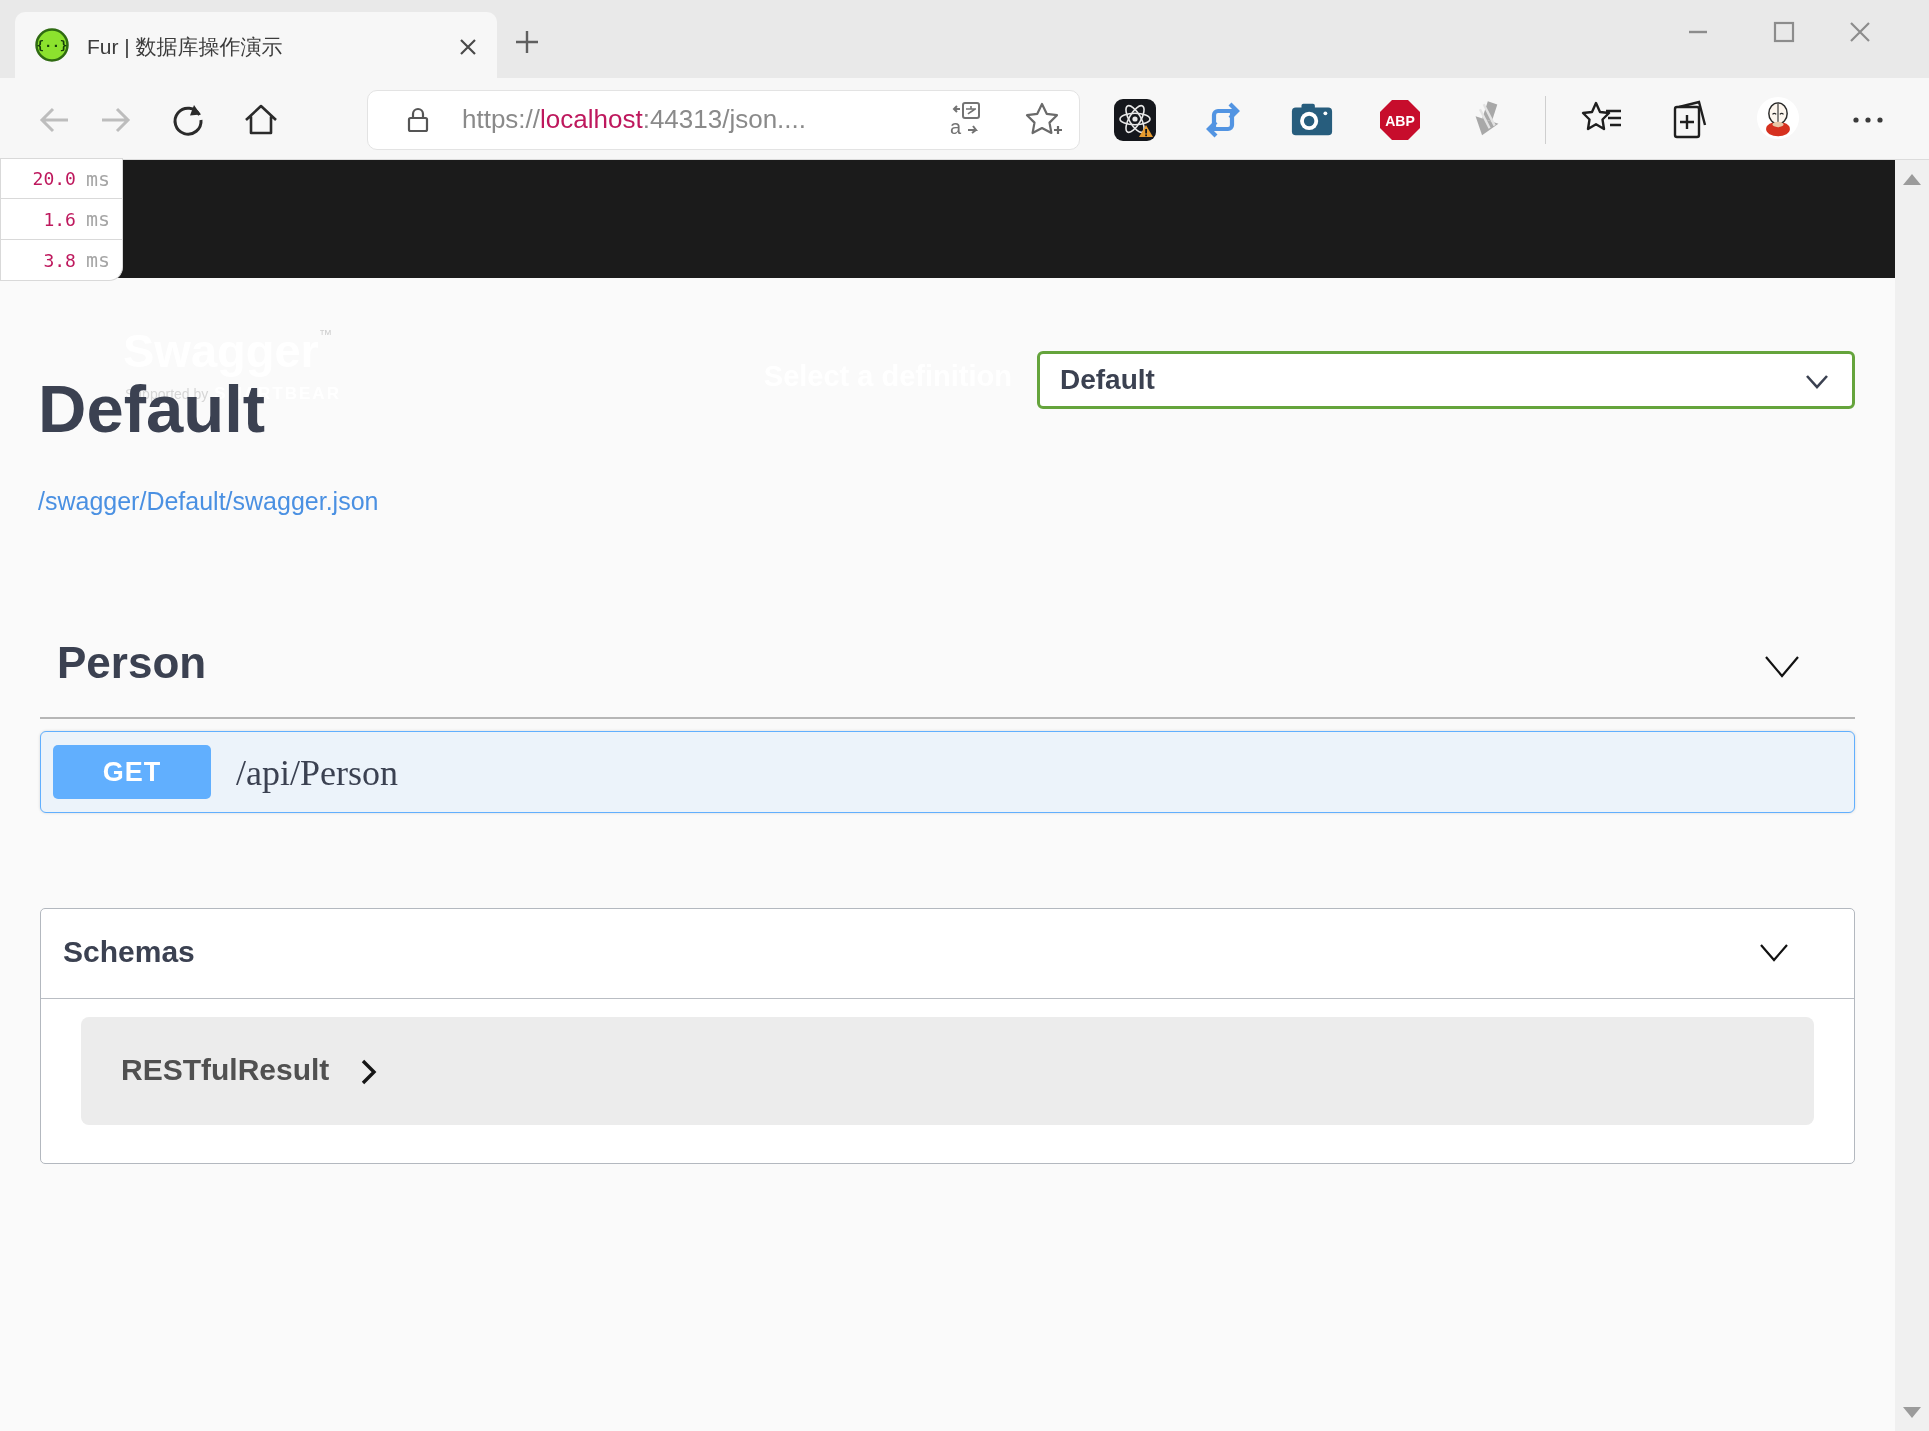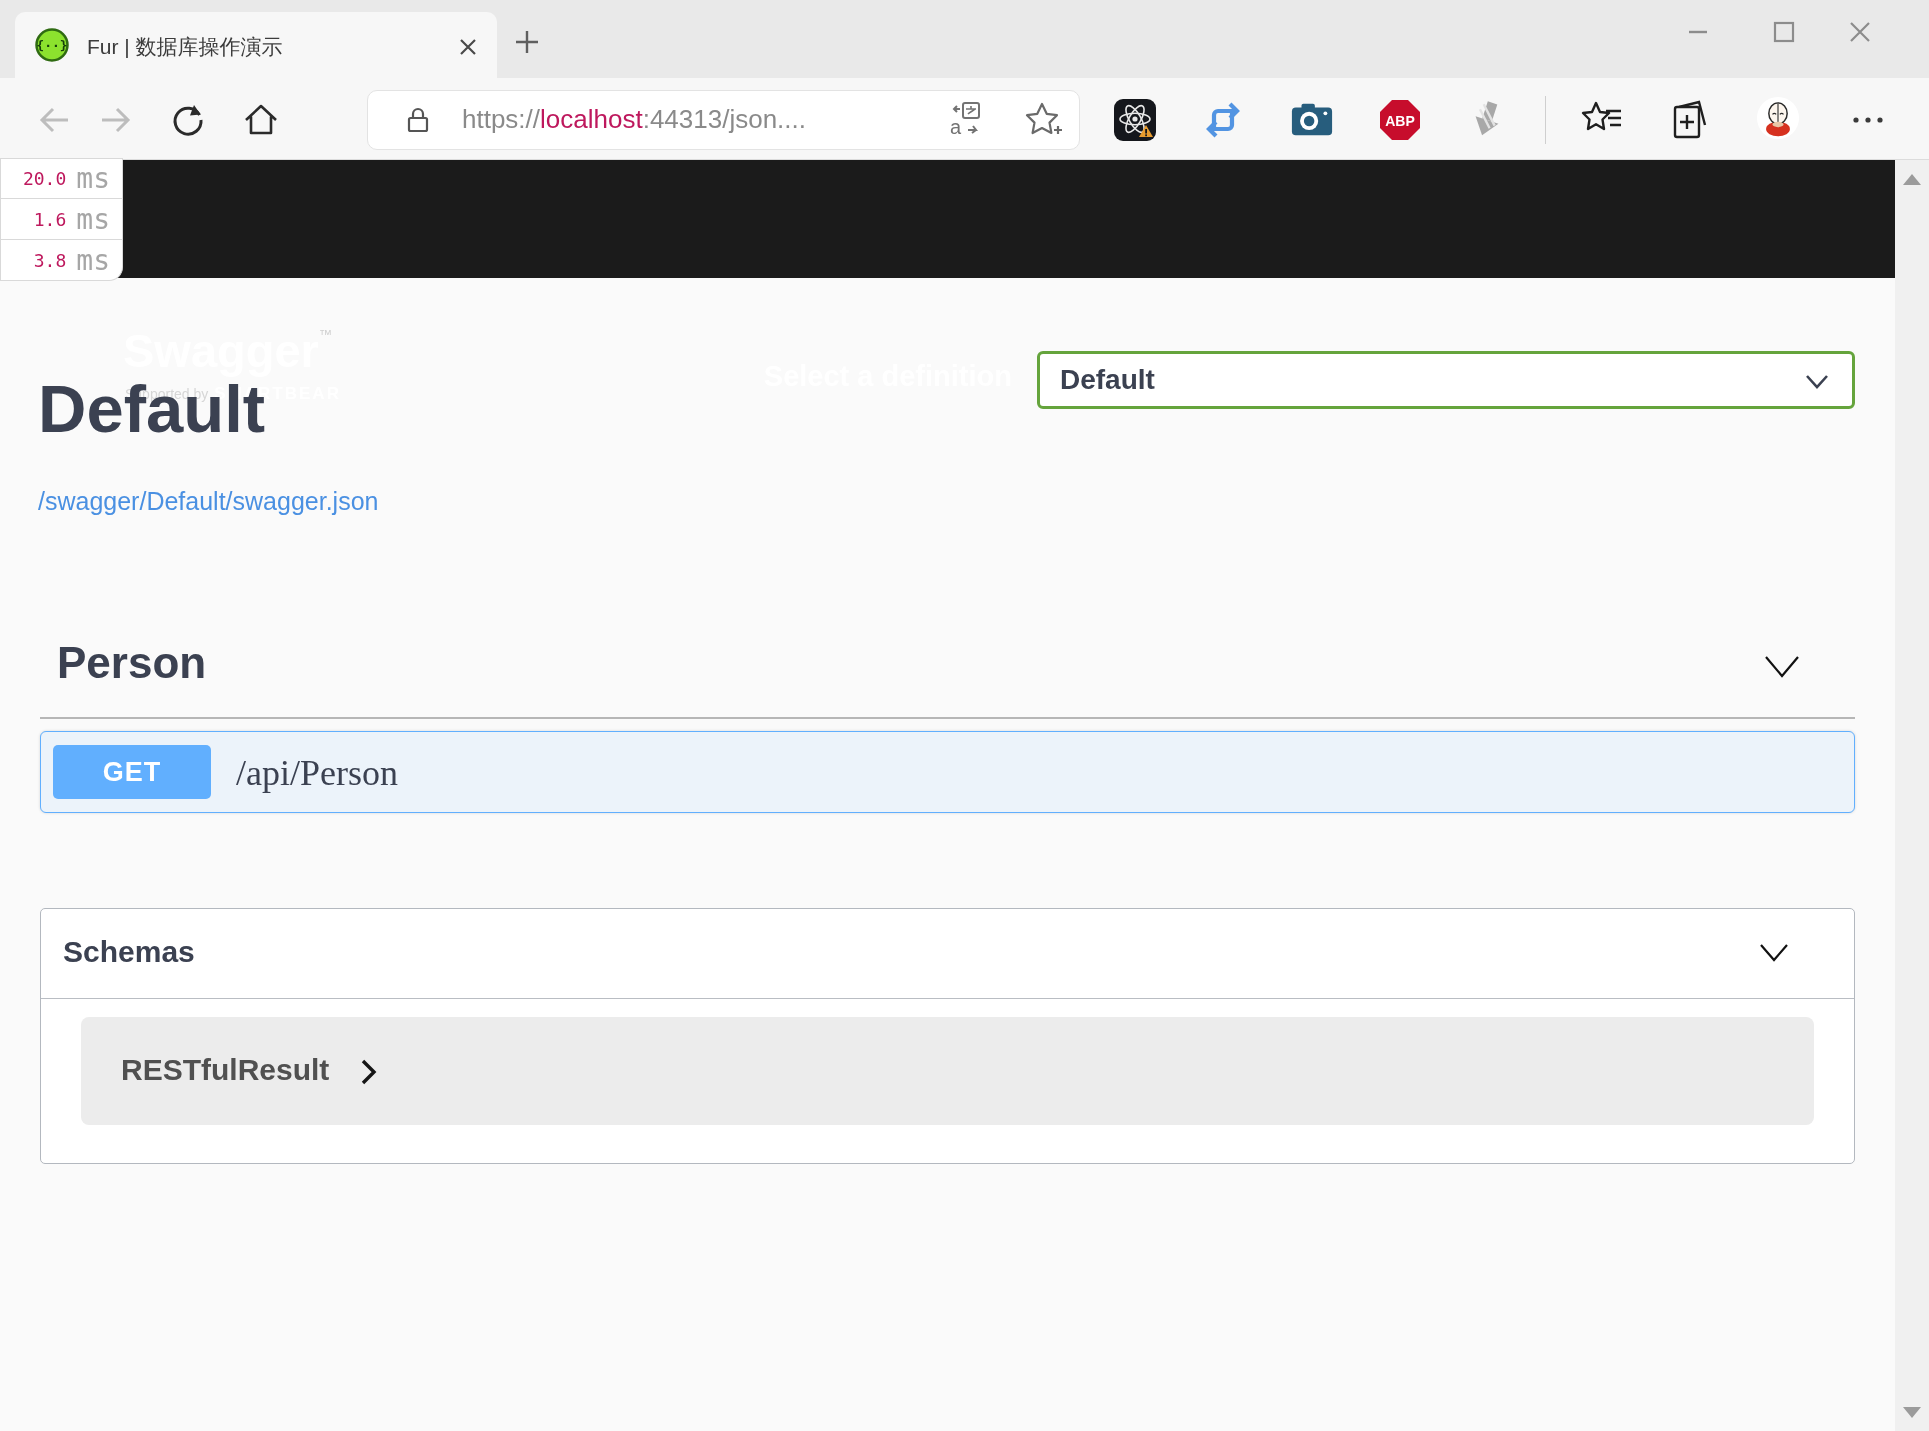--- a/index.html
+++ b/index.html
@@ -46,21 +46,21 @@
   .def-select .chev{position:absolute;right:22px;top:19px;}
 
   
   .profiler{position:absolute;left:0;top:158px;width:124px;z-index:5;}
   .prow{width:123px;height:41px;background:#fff;border:1px solid #d9d9d9;border-top:none;
         box-sizing:border-box;display:flex;align-items:center;justify-content:flex-end;
         padding-right:12px;font-family:"DejaVu Sans Mono",monospace;}
   .prow:first-child{border-top:1px solid #d9d9d9;}
   .prow:last-child{border-radius:0 0 14px 0;}
   .prow .num{font-size:18px;color:#be185d;margin-left:39px;}
-  .prow .unit{font-size:28px;color:#a6a6a6;margin-left:10px;}
+  .prow .unit{font-size:20px;color:#a6a6a6;margin-left:10px;}
 
   
   .api-title{position:absolute;left:38px;top:370px;font-size:67px;font-weight:bold;color:#3b4151;}
   .spec-link{position:absolute;left:38px;top:487px;font-size:25px;color:#4a90e2;text-decoration:none;cursor:pointer;}
   .section-head{position:absolute;left:0px;top:636px;width:1895px;height:64px;cursor:pointer;}
   .section-head .name{position:absolute;left:57px;top:2px;font-size:44px;font-weight:bold;color:#3b4151;}
   .section-head .chev{position:absolute;left:1762px;top:18px;}
   .section-divider{position:absolute;left:40px;top:717px;width:1815px;height:2px;background:#b6b6b6;}
 
   .opblock{position:absolute;left:40px;top:731px;width:1815px;height:82px;background:#ecf3fa;

